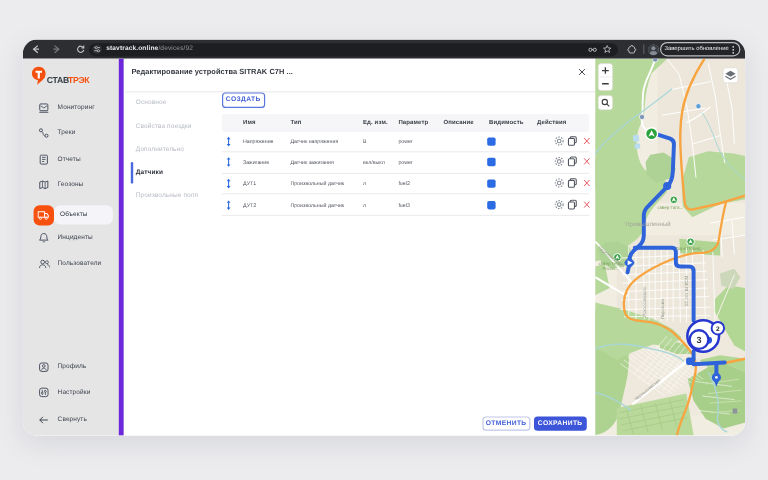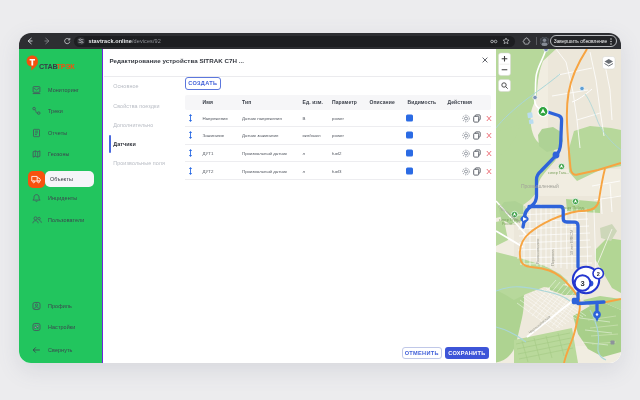--- a/index.html
+++ b/index.html
@@ -11,21 +11,21 @@
   .omni { position:absolute; left:55px; top:2.5px; width:441px; height:11px; border-radius:6px; background:#1d1e21; }
   .omni .chip { position:absolute; left:3px; top:1.5px; width:8px; height:8px; border-radius:50%; background:#2e2f33; } .omni .chip svg{display:block;}
   .url { position:absolute; left:14.5px; top:0; height:11px; line-height:11px; font-size:5.5px; color:#e9eaec; letter-spacing:.1px; }
   .url .dim { color:#93959b; }
   .upd { position:absolute; left:531px; top:1.5px; width:67px; height:12.5px; border:0.8px solid #babcc0; border-radius:7px; background:#232427; color:#f1f1f3; font-size:4.9px; line-height:11.5px; text-align:center; padding-right:8px; padding-left:2px; white-space:nowrap; overflow:hidden; }
   .upd .dots { position:absolute; right:4px; top:2.6px; }
   .sep { position:absolute; left:516.5px; top:4px; width:1px; height:8px; background:#5a5c61; }
   .avatar { position:absolute; left:521px; top:3.5px; width:9px; height:9px; border-radius:50%; background:#8d939d; overflow:hidden; }
 
   .content { position:absolute; left:0; top:16px; width:602px; height:314px; background:#fff; }
-  .side { position:absolute; left:0; top:0; width:84px; height:314px; border-right:1px solid #6d28d9; background:#22c55e; }
+  .side { position:absolute; left:0; top:0; width:84px; height:314px; border-right:4px solid #6d28d9; background:#e5e5e5; }
   .nav-item { position:absolute; left:0; width:84px; height:18px; }
   .nav-item .txt { position:absolute; left:29px; top:50%; transform:translateY(-50%); font-size:5.4px; color:#3d434e; letter-spacing:.1px; white-space:nowrap; }
   .nav-item svg { position:absolute; left:13px; top:50%; transform:translateY(-50%); }
   .active-tile { position:absolute; left:8.7px; top:121.6px; width:17px; height:17px; border-radius:5px; background:#f8510f; }
   .active-pill { position:absolute; left:26.3px; top:122.3px; width:49px; height:15.5px; border-radius:5px; background:#f5f5f9; }
 
   .modal { position:absolute; left:85px; top:0; width:392px; height:314px; background:#fff; }
   .mhead { position:absolute; left:0; top:0; width:392px; height:27.5px; border-bottom:1px solid #ebebee; }
   .mtitle { position:absolute; left:5.5px; top:7.5px; font-size:6.2px; font-weight:bold; color:#33373f; letter-spacing:.05px; }
   .mclose { position:absolute; left:377.5px; top:7.5px; width:6px; height:6px; }

